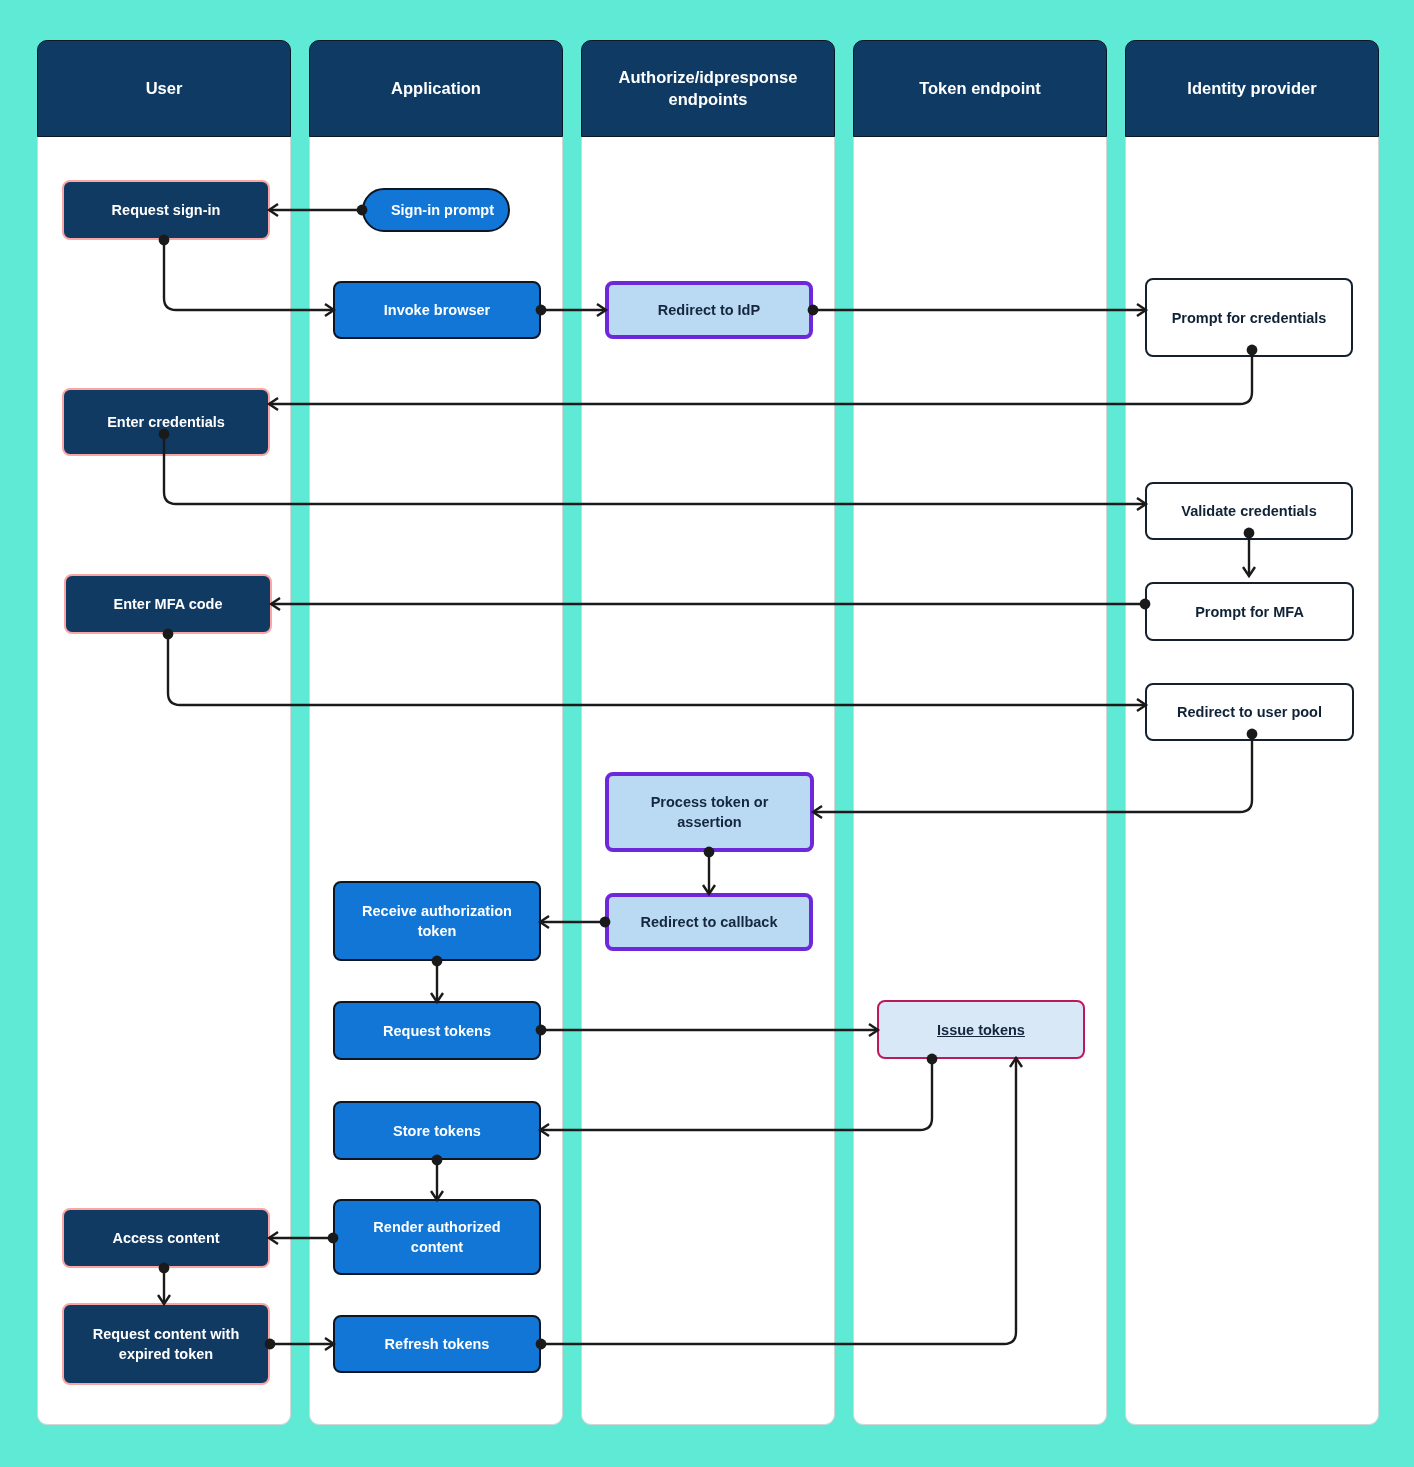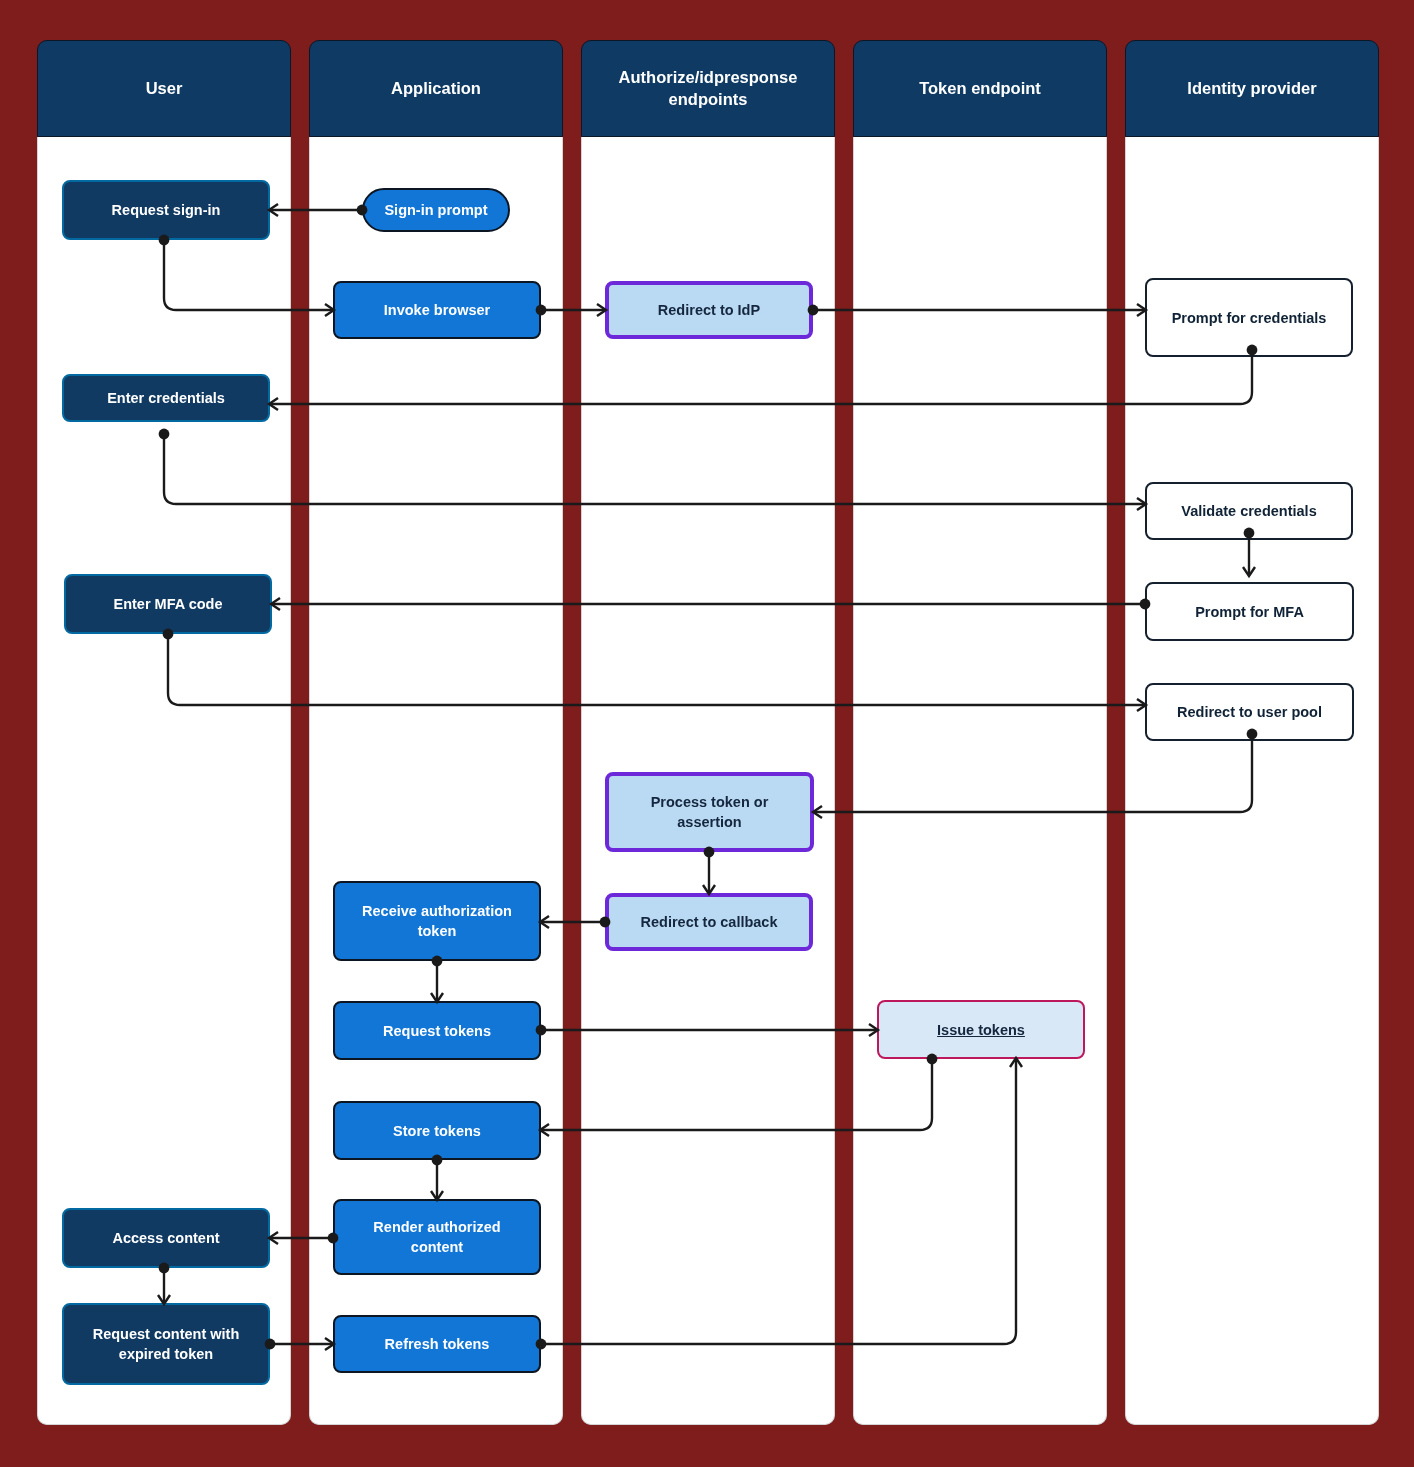--- a/index.html
+++ b/index.html
@@ -1,19 +1,19 @@
 <!DOCTYPE html>
 <html><head>
 <meta charset="utf-8">
 <style>
   html,body{margin:0;padding:0;background:#ffffff;}
   .canvas{
     position:relative;
     width:1414px;height:1467px;
-    background:#7f1d1d;
+    background:#5eead4;
     font-family:"Liberation Sans", sans-serif;
     overflow:hidden;
   }
   .lane{
     position:absolute;top:40px;height:1385px;width:254px;
     display:flex;flex-direction:column;
   }
   .lane-header{
     flex:0 0 97px;
     background:#0e3a64;
@@ -32,26 +32,26 @@
   }
   .node{
     position:absolute;
     display:flex;align-items:center;justify-content:center;
     text-align:center;
     font-size:14.5px;font-weight:700;line-height:1.38;
     padding:6px 14px;box-sizing:border-box;
     border-radius:8px;
     z-index:1;
   }
-  .node.navy{background:#113a63;border:2px solid #0369a1;color:#ffffff;}
+  .node.navy{background:#113a63;border:2px solid #fca5a5;color:#ffffff;}
   .node.blue{background:#1176d6;border:2px solid #0c1522;color:#ffffff;}
   .node.lightblue{background:#bad9f2;border:4px solid #6d28d9;color:#15273f;}
   .node.paleblue{background:#d9e8f6;border:2px solid #be185d;color:#15273f;text-decoration:underline;}
   .node.white{background:#ffffff;border:2px solid #15202e;color:#0f2236;margin-top:7px;}
-  .node.stadium{border-radius:23px;}
+  .node.stadium{border-radius:23px;justify-content:flex-end;}
   svg.edges{
     position:absolute;left:0;top:0;z-index:2;
     pointer-events:none;
   }
   svg.edges path.edge{
     fill:none;stroke:#1a1a1a;stroke-width:2.4px;
   }
 </style>
 </head>
 <body>
@@ -85,21 +85,21 @@
   <div class="lane" style="left:1125px">
     <div class="lane-header">
         <span>Identity provider</span>
       </div>
     <div class="lane-body"></div>
   </div>
 
   <div class="node navy" style="left:62px;top:180px;width:208px;height:60px">
       <span>Request sign-in</span>
     </div>
-  <div class="node navy" style="left:62px;top:374px;width:208px;height:48px">
+  <div class="node navy" style="left:62px;top:388px;width:208px;height:68px">
       <span>Enter credentials</span>
     </div>
   <div class="node navy" style="left:64px;top:574px;width:208px;height:60px">
       <span>Enter MFA code</span>
     </div>
   <div class="node navy" style="left:62px;top:1208px;width:208px;height:60px">
       <span>Access content</span>
     </div>
   <div class="node navy" style="left:62px;top:1303px;width:208px;height:82px">
       <span>Request content with expired token</span>

